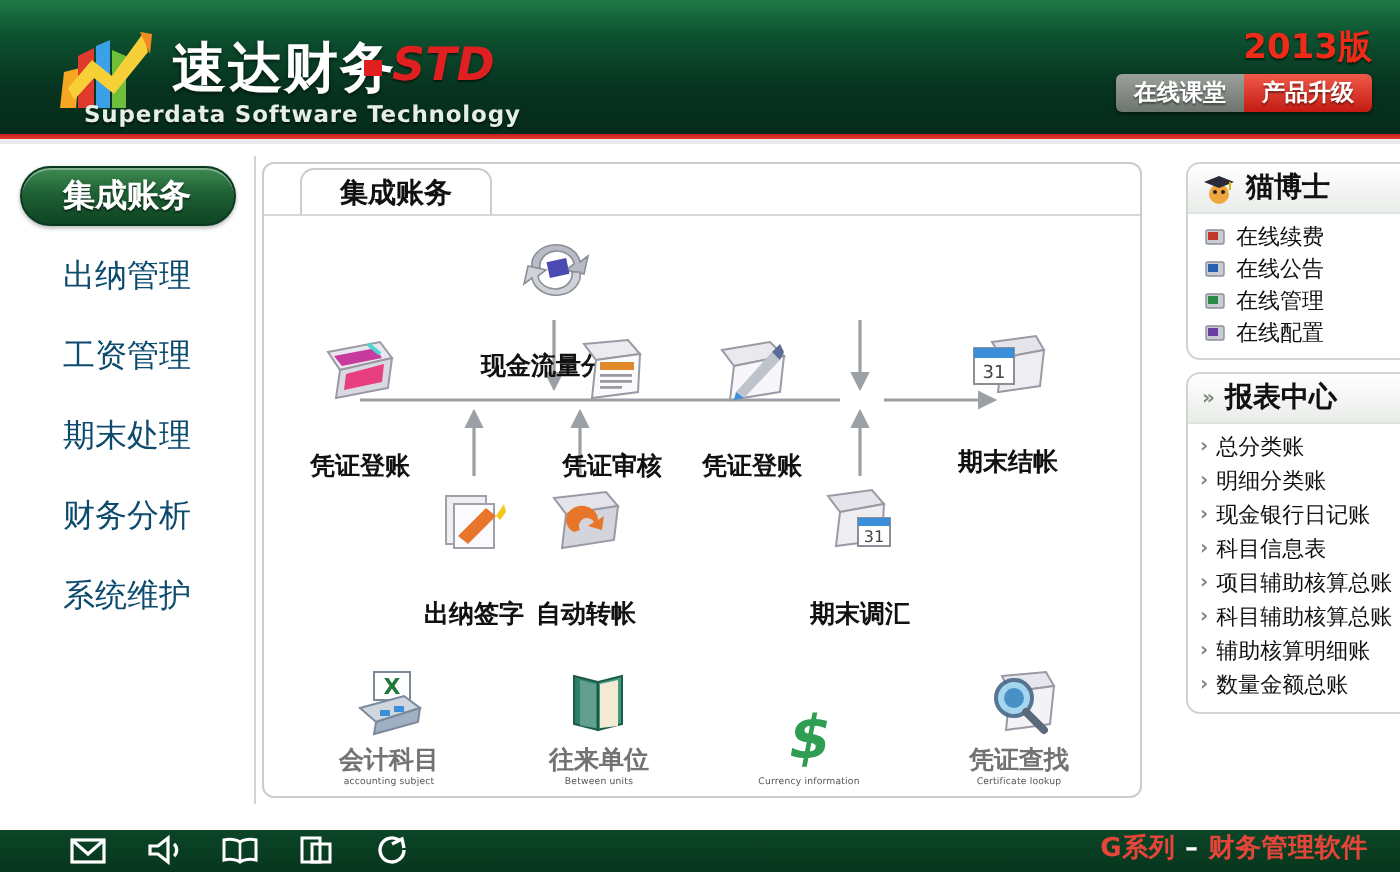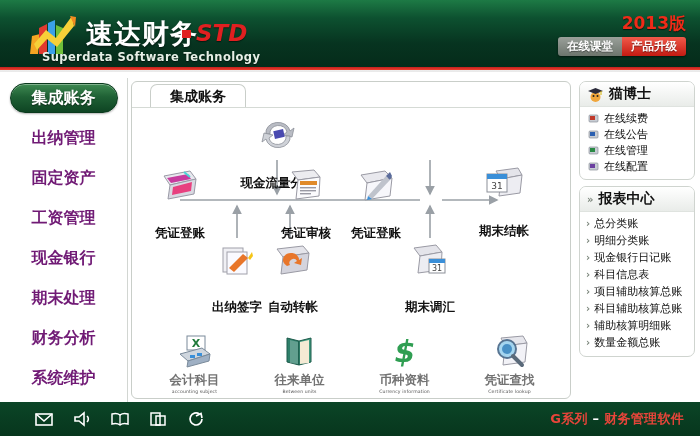--- a/index.html
+++ b/index.html
@@ -51,23 +51,22 @@
   .hdr-btn.gray { background:linear-gradient(to bottom,#9aa09a,#6d756d); }
   .hdr-btn.red  { background:linear-gradient(to bottom,#f05a4a,#c41b12); }
 
   
   .sidebar {
     position:absolute; left:0; top:78px; width:128px; height:324px;
     background:#ffffff; border-right:1px solid #d2d6d2;
   }
   .side-item {
     width:100%; height:40px; display:flex; align-items:center; justify-content:center;
-    font-size:16px; color:#701a75; cursor:pointer;
+    font-size:16px; color:#0c4a6e; cursor:pointer;
     font-family:"DejaVu Sans","Liberation Sans",sans-serif;
-    font-weight:bold;
   }
   .side-item.active {
     color:#ffffff; font-weight:bold;
   }
   .side-item.active .pill {
     display:flex; align-items:center; justify-content:center;
     width:108px; height:30px; border-radius:15px;
     background:linear-gradient(to bottom,#3f8a52 0%, #1f6135 45%, #0e4423 100%);
     border:1px solid #0a3a1d;
     box-shadow:inset 0 1px 0 rgba(255,255,255,.35), 0 1px 2px rgba(0,0,0,.3);
@@ -98,21 +97,21 @@
   .node .lbl { font-size:12.5px; color:#111; font-weight:bold; margin-top:19px; white-space:nowrap; }
 
   .botrow { position:absolute; left:10px; bottom:4px; width:420px; height:60px;
             display:flex; justify-content:space-around; align-items:flex-end; }
   .bot-item { text-align:center; cursor:pointer; width:80px; }
   .bot-item .ic { width:38px; height:34px; margin:0 auto; }
   .bot-item .lbl { font-size:12.5px; font-weight:bold; color:#737373; margin-top:0px; white-space:nowrap; }
   .bot-item .en { font-size:4.6px; color:#555; letter-spacing:.1px; white-space:nowrap; }
 
   
-  .rightcol { position:absolute; left:564px; top:81px; width:118px; height:318px;padding-left:15px; }
+  .rightcol { position:absolute; left:578px; top:81px; width:118px; height:318px;padding-left:15px; }
   .rp-card {
     width:116px; border:1px solid #cfd4cf; border-radius:7px; background:#ffffff;
     margin-bottom:6px; padding-bottom:5px;
   }
   .rp-head {
     height:25px; display:flex; align-items:center; gap:5px; padding:0 7px;
     background:linear-gradient(to bottom,#ffffff,#e9ece9);
     border-bottom:1px solid #dfe3df; border-radius:6px 6px 0 0;
     font-size:14px; font-weight:bold; color:#111;
   }
@@ -121,23 +120,23 @@
     color:#111; cursor:pointer; height:16px;
   }
   .rp-row {
     display:flex; align-items:center; gap:4px; padding:0 6px; font-size:11px;
     color:#111; cursor:pointer; height:17px;
   }
   .chev { color:#7d877d; font-size:10px; font-weight:bold; }
 
   
   .footer {
-    position:absolute; left:0; bottom:0; width:700px; height:34px;
+    position:absolute; left:0; bottom:0; width:700px; height:21px;
     background:linear-gradient(to bottom,#0b4527 0%, #07361d 100%);
-    display:flex; align-items:center;
+    display:flex; align-items:flex-start;
   }
   .foot-icons { display:flex; align-items:center; gap:18px; margin-left:34px; }
   .foot-ic { width:20px; height:20px; cursor:pointer; }
   .foot-text {
     position:absolute; right:16px; font-size:13px; font-weight:bold; color:#e8453a;
     letter-spacing:.3px;
   }
   .foot-text .w { color:#ffffff; }
 </style>
 </head>
@@ -161,23 +160,21 @@
     <div class="hdr-btn gray">在线课堂</div>
     <div class="hdr-btn red">产品升级</div>
   </div>
 </div>
 
 <div class="sidebar">
   <div class="side-item active">
     <span class="pill">集成账务</span>
   </div>
   <div class="side-item">出纳管理</div>
-  <div class="side-item">固定资产</div>
   <div class="side-item">工资管理</div>
-  <div class="side-item">现金银行</div>
   <div class="side-item">期末处理</div>
   <div class="side-item">财务分析</div>
   <div class="side-item">系统维护</div>
 </div>
 
 <div class="main">
   <div class="tab-row">
     <div class="tab">集成账务</div>
     <div class="tab-line"></div>
   </div>
@@ -307,21 +304,20 @@
         <path d="M17,8 L9,6 L9,29 L17,30 z" fill="#ffffff" opacity=".25"></path>
       </svg>
       <div class="lbl">往来单位</div>
       <div class="en">Between units</div>
     </div>
 
     <div class="bot-item">
       <svg class="ic" viewBox="0 0 38 34">
         <text x="19" y="28" font-size="30" font-weight="bold" fill="#2f9e52" text-anchor="middle" font-family="DejaVu Sans, sans-serif" font-style="italic">$</text>
       </svg>
-      <div class="lbl">币种资料</div>
       <div class="en">Currency information</div>
     </div>
 
 
     <div class="bot-item">
       <svg class="ic" viewBox="0 0 38 34">
         <polygon points="10,4 32,2 36,9 14,12" fill="#e6e6ec" stroke="#9a9aa4" stroke-width="1"></polygon>
         <polygon points="14,12 36,9 34,28 12,31" fill="#f2f2f7" stroke="#9a9aa4" stroke-width="1"></polygon>
         <circle cx="16" cy="15" r="9" fill="#9fd4f0" stroke="#4a6a8a" stroke-width="2" opacity=".92"></circle>
         <circle cx="16" cy="15" r="5" fill="#2a7ab8" opacity=".75"></circle>

